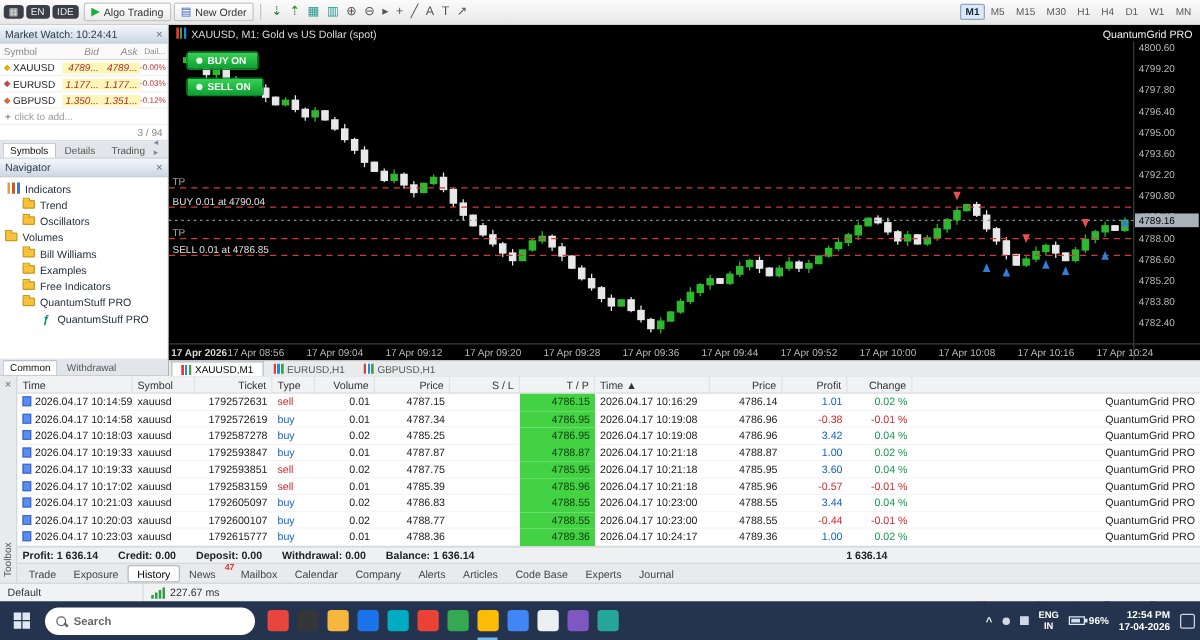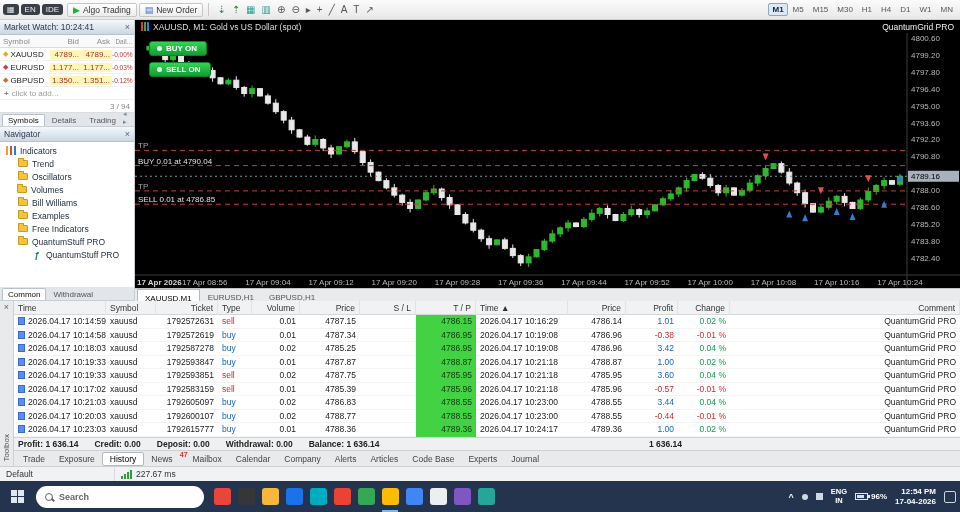--- a/index.html
+++ b/index.html
@@ -22,21 +22,21 @@
 
   
   .main { flex:1; display:flex; min-height:0; }
   .left { width:135px; background:#f2f4f6; border-right:1px solid #c9ced4; display:flex; flex-direction:column; flex-shrink:0; }
   .ptitle { height:15px; background:linear-gradient(#f4f8fc,#ccd7e3); border-bottom:1px solid #b9c2cc;
             display:flex; align-items:center; padding:0 4px; font-size:8.5px; color:#2e3b4a; flex-shrink:0; }
   .ptitle .x { margin-left:auto; color:#5a6a7a; font-size:9px; }
   .mw-head { display:flex; height:13px; background:#fafafa; border-bottom:1px solid #ddd; color:#8a8a8a; font-size:8px; align-items:center; flex-shrink:0; }
   .mw-row { display:flex; height:13px; align-items:center; font-size:8px; background:#fff; border-bottom:1px solid #f1f1f1; flex-shrink:0; }
   .c-sym { width:50px; padding-left:3px; display:flex; gap:2px; align-items:center; overflow:hidden; }
-  .c-bid,.c-ask { width:31px; text-align:right; padding-right:2px; overflow:hidden; }
+  .c-bid,.c-ask { width:31px; text-align:right; padding-right:2px; overflow:hidden;font-style:italic; }
   .c-day { width:21px; text-align:right; padding-right:1px; font-size:6.5px; overflow:hidden; }
   .mw-row .c-bid,.mw-row .c-ask { background:#fff6b8; color:#a93030; }
   .mw-row .c-day { color:#c23333; }
   .diamond { font-size:7px; }
   .addrow { color:#999; }
   .addrow .plus { color:#888; margin:0 3px 0 4px; font-weight:bold; }
   .counter { height:13px; display:flex; align-items:center; justify-content:flex-end; padding-right:4px;
              color:#888; background:#fff; border-bottom:1px solid #ddd; font-size:8px; flex-shrink:0; }
   .minitabs { height:14px; display:flex; align-items:flex-end; background:#e2e6ea; border-bottom:1px solid #c9ced4; padding:0 2px; gap:1px; flex-shrink:0; }
   .minitab { padding:1px 5px; font-size:8px; color:#555; border:1px solid transparent; border-bottom:none; border-radius:2px 2px 0 0; }
@@ -58,21 +58,21 @@
   .ctitle .brand { margin-left:auto; color:#f0f0f0; }
   .cbody { flex:1; position:relative; min-height:0; }
   #chart-svg { position:absolute; inset:0; width:100%; height:100%; }
   #chart-svg text { font-size:8px; font-family:"Liberation Sans","DejaVu Sans",sans-serif; }
   .buybtn,.sellbtn { position:absolute; left:14px; display:flex; align-items:center; gap:4px;
        background:linear-gradient(#35d352,#0f9e33); border:1px solid #0b7f28; color:#fff; font-size:8px; font-weight:bold;
        padding:2px 9px 2px 7px; border-radius:3px; }
   .buybtn { top:8px; } .sellbtn { top:29px; }
   .buybtn i,.sellbtn i { width:5px; height:5px; background:#fff; border-radius:50%; opacity:.9; }
   .ctabs { height:13px; background:#e8eaec; border-top:1px solid #c0c4c8; display:flex; align-items:center; padding-left:2px; gap:1px; flex-shrink:0; }
-  .ctab { font-size:8px; padding:0 7px; height:12px; line-height:11px; color:#555; display:flex; gap:3px; align-items:center;flex-direction:column; }
+  .ctab { font-size:8px; padding:0 7px; height:12px; line-height:11px; color:#555; display:flex; gap:3px; align-items:center; }
   .ctab.active { background:#fff; border:1px solid #b5b9bd; border-bottom:none; color:#000; }
   .tabico { width:8px; height:8px; background:linear-gradient(90deg,#e53935 0 2px,#fff 2px 3px,#1e88e5 3px 5px,#fff 5px 6px,#43a047 6px 8px); }
 
   
   .toolwrap { height:165px; display:flex; flex-shrink:0; }
   .tstrip { width:14px; background:#e8eaec; border-right:1px solid #cdd1d5; display:flex; flex-direction:column; align-items:center; padding:1px 0 4px 0; }
   .tstrip .x { color:#5a6a7a; font-size:9px; }
   .tstrip .vlabel { margin-top:auto; writing-mode:vertical-rl; transform:rotate(180deg); color:#555; font-size:8px; }
   .tright { flex:1; display:flex; flex-direction:column; min-width:0; }
   .grid { display:grid; grid-template-columns:92px 50px 62px 34px 48px 60px 56px 60px 92px 58px 52px 52px 1fr; align-items:center; }
@@ -82,21 +82,21 @@
   .drow span { padding:0 4px; white-space:nowrap; overflow:hidden; height:13.5px; line-height:13px; display:block; }
   .num { text-align:right; }
   .tp-cell { background:#43d243; color:#0e3a0e; }
   .type-sell { color:#d22a2a; } .type-buy { color:#1464c8; }
   .profit-pos { color:#1464c8; } .profit-neg { color:#d22a2a; }
   .chg-pos { color:#169a50; } .chg-neg { color:#d22a2a; }
   .doc { width:7px; height:8px; background:#5b8def; border:1px solid #3a6bd0; display:inline-block; margin-right:3px; vertical-align:-1px; }
   .dsum { height:13.5px; background:#eef0f2; border-top:1px solid #d0d3d6; font-weight:bold; font-size:8.5px;
           display:flex; align-items:center; padding-left:4px; position:relative; flex-shrink:0; }
   .dsum span.itm { margin-right:16px; }
-  .dsum .total { position:absolute; left:588px; width:80px; text-align:right; }
+  .dsum .total { position:absolute; left:616px; width:80px; text-align:right; }
   .btabs { height:16px; background:#e8eaec; display:flex; align-items:center; padding:0 2px; border-top:1px solid #cdd1d5; flex-shrink:0; }
   .btab { padding:1px 7px; font-size:8.5px; color:#444; position:relative; }
   .btab.active { background:#fff; border:1px solid #b5b9bd; border-radius:2px; color:#000; }
   .btab .badge { position:absolute; top:-2px; right:-2px; color:#e03030; font-size:7px; font-weight:bold; }
   .btabs .rgt { margin-left:auto; display:flex; align-items:center; gap:10px; padding-right:6px; color:#555; font-size:8px;margin-top:39px; }
   .ritem { display:flex; align-items:center; gap:4px; }
   .ric-market { width:2px; height:8px; background:#e6762e; box-shadow:3px 0 0 #e6762e,6px 0 0 #e6762e; margin-right:5px; }
   .ric-dot { width:7px; height:7px; border-radius:50%; }
   .dim { color:#9aa; }
 
@@ -244,21 +244,21 @@
             <span>Indicators</span>
           </div>
           <div class="tnode" style="padding-left: 18px;">
             <span class="folder"></span>
             <span>Trend</span>
           </div>
           <div class="tnode" style="padding-left: 18px;">
             <span class="folder"></span>
             <span>Oscillators</span>
           </div>
-          <div class="tnode" style="padding-left: 4px; margin-left: 13px;">
+          <div class="tnode" style="padding-left: 4px;">
             <span class="folder"></span>
             <span>Volumes</span>
           </div>
           <div class="tnode" style="padding-left: 18px;">
             <span class="folder"></span>
             <span>Bill Williams</span>
           </div>
           <div class="tnode" style="padding-left: 18px;">
             <span class="folder"></span>
             <span>Examples</span>
@@ -571,21 +571,20 @@
           <span class="num">Ticket</span>
           <span>Type</span>
           <span class="num">Volume</span>
           <span class="num">Price</span>
           <span class="num">S / L</span>
           <span class="num">T / P</span>
           <span>Time ▲</span>
           <span class="num">Price</span>
           <span class="num">Profit</span>
           <span class="num">Change</span>
-          <span class="num">Comment</span>
         </div>
       <div id="deals-rows">
           <div class="grid drow">
             <span><i class="doc"></i>2026.04.17 10:14:59</span>
             <span>xauusd</span>
             <span class="num">1792572631</span>
             <span class="type-sell">sell</span>
             <span class="num">0.01</span>
             <span class="num">4787.15</span>
             <span class="num"></span>

